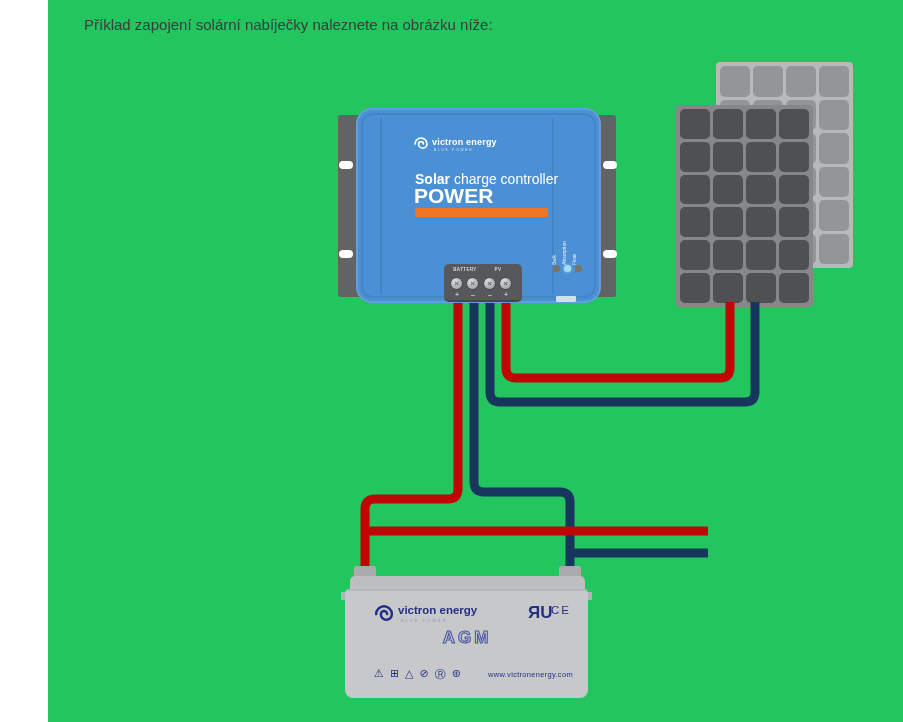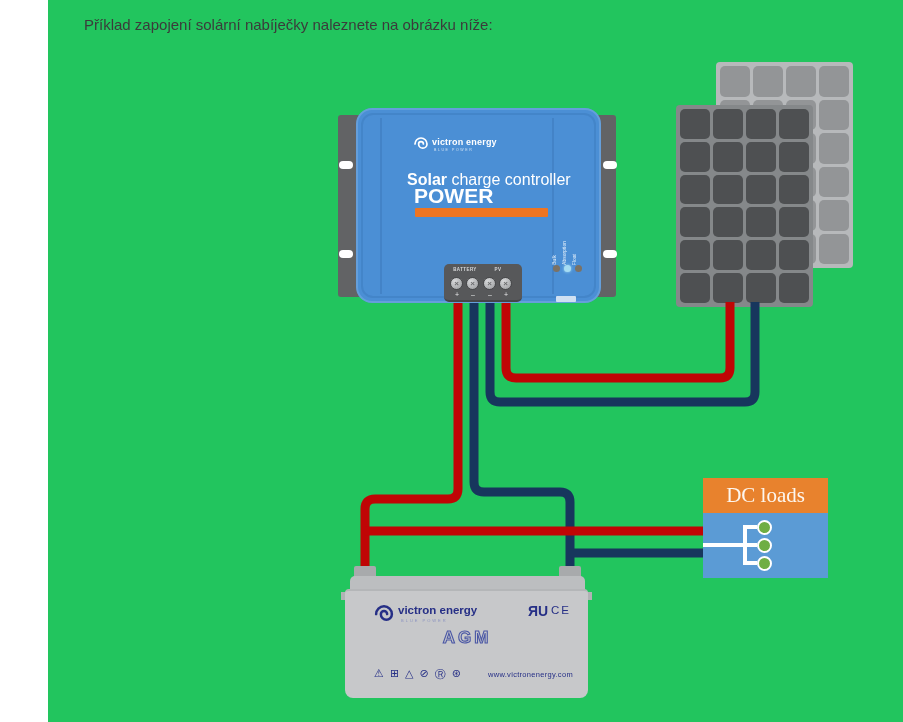--- a/index.html
+++ b/index.html
@@ -37,21 +37,21 @@
   .slot1{left:291px;top:161px;} .slot2{left:291px;top:250px;}
   .slot3{left:555px;top:161px;} .slot4{left:555px;top:250px;}
   .ctrl-body{left:308px;top:108px;width:245px;height:195px;background:var(--controller-blue);
     border-radius:16px;box-shadow:inset 0 0 0 2px rgba(255,255,255,.15);}
   .ctrl-inner{left:5px;top:5px;width:235px;height:185px;border:2px solid rgba(18,62,112,.12);border-radius:12px;}
   .seam{top:10px;width:2px;height:176px;background:rgba(18,62,112,.14);}
   .seam-l{left:24px;} .seam-r{left:196px;}
   .ctrl-logo-swirl{left:56px;top:26px;}
   .ctrl-brand{left:76px;top:29px;font-size:9px;font-weight:bold;color:#fff;letter-spacing:.2px;}
   .ctrl-tagline{left:78px;top:40px;font-size:3.5px;letter-spacing:1.6px;color:rgba(255,255,255,.75);}
-  .ctrl-title{left:51px;top:63px;font-size:16px;color:#fff;}
+  .ctrl-title{left:59px;top:63px;font-size:14px;color:#fff;}
   .ctrl-title b{font-weight:bold;}
   .ctrl-model{left:58px;top:76px;font-size:21px;font-weight:bold;color:#fff;}
   .accent-bar{left:59px;top:100px;width:133px;height:9px;background:var(--controller-orange);border-radius:1px;}
   .led-labels{left:195px;top:125px;height:32px;display:flex;align-items:flex-end;gap:4px;}
   .led-label{writing-mode:vertical-rl;transform:rotate(180deg);font-size:5px;color:#e8f2fb;}
   .leds{left:197px;top:157px;display:flex;gap:4px;}
   .led{width:7px;height:7px;border-radius:50%;}
   .led-on{background:var(--led-on);box-shadow:0 0 3px var(--led-on);}
   .led-off{background:var(--led-off);}
   .term-block{left:88px;top:156px;width:78px;height:38px;background:var(--terminal-block);
@@ -84,21 +84,21 @@
   .bat-terminal{width:22px;height:16px;background:var(--battery-terminal);border-radius:2px;top:566px;}
   .bat-term-l{left:306px;} .bat-term-r{left:511px;}
   .bat-lid{left:302px;top:576px;width:235px;height:15px;background:var(--battery-lid);border-radius:5px 5px 0 0;}
   .bat-body{left:297px;top:589px;width:243px;height:109px;background:var(--battery-body);
     border-radius:4px 4px 8px 8px;border-top:2px solid #b4b6b8;}
   .bat-tab{width:5px;height:8px;background:#b1b3b5;top:592px;}
   .bat-tab-l{left:293px;} .bat-tab-r{left:539px;}
   .bat-logo-swirl{left:27px;top:10px;}
   .bat-brand{left:53px;top:13px;font-size:11.5px;font-weight:bold;color:var(--brand-navy);}
   .bat-tagline{left:56px;top:27px;font-size:4px;letter-spacing:2px;color:#8c93c0;}
-  .bat-ul{left:183px;top:12px;font-size:14px;font-weight:bold;color:var(--brand-navy);}
+  .bat-ul{left:183px;top:12px;font-size:17px;font-weight:bold;color:var(--brand-navy);}
   .bat-ce{left:206px;top:13px;font-size:11.5px;letter-spacing:2px;color:var(--brand-navy);}
   .bat-model{left:77px;top:37px;width:90px;text-align:center;font-size:17px;font-weight:bold;letter-spacing:3px;
     color:transparent;-webkit-text-stroke:1.1px #4a57a5;}
   @supports not (-webkit-text-stroke:1px #000){.bat-model{color:#4a57a5;}}
   .bat-icons{left:29px;top:76px;font-family:"DejaVu Sans",sans-serif;font-size:11px;color:var(--brand-navy);
     display:flex;gap:6px;}
   .bat-web{left:143px;top:79px;font-size:7.5px;font-weight:normal;color:var(--brand-navy);letter-spacing:.3px;}
 </style>
 </head>
 <body>
@@ -233,25 +233,14 @@
       <span>⚠</span>
       <span>⊞</span>
       <span>△</span>
       <span>⊘</span>
       <span>Ⓡ</span>
       <span>⊛</span>
     </div>
     <div class="abs bat-web">www.victronenergy.com</div>
   </div>
 
-  <div class="abs dcloads">
-    <div class="abs dc-header">DC loads</div>
-    <div class="abs dc-body"></div>
-    <div class="abs dc-line dc-line-main"></div>
-    <div class="abs dc-line dc-line-v"></div>
-    <div class="abs dc-line dc-stub-t"></div>
-    <div class="abs dc-line dc-stub-b"></div>
-    <div class="abs load-dot load1"></div>
-    <div class="abs load-dot load2"></div>
-    <div class="abs load-dot load3"></div>
-  </div>
 
 </div>
 
 </body></html>

